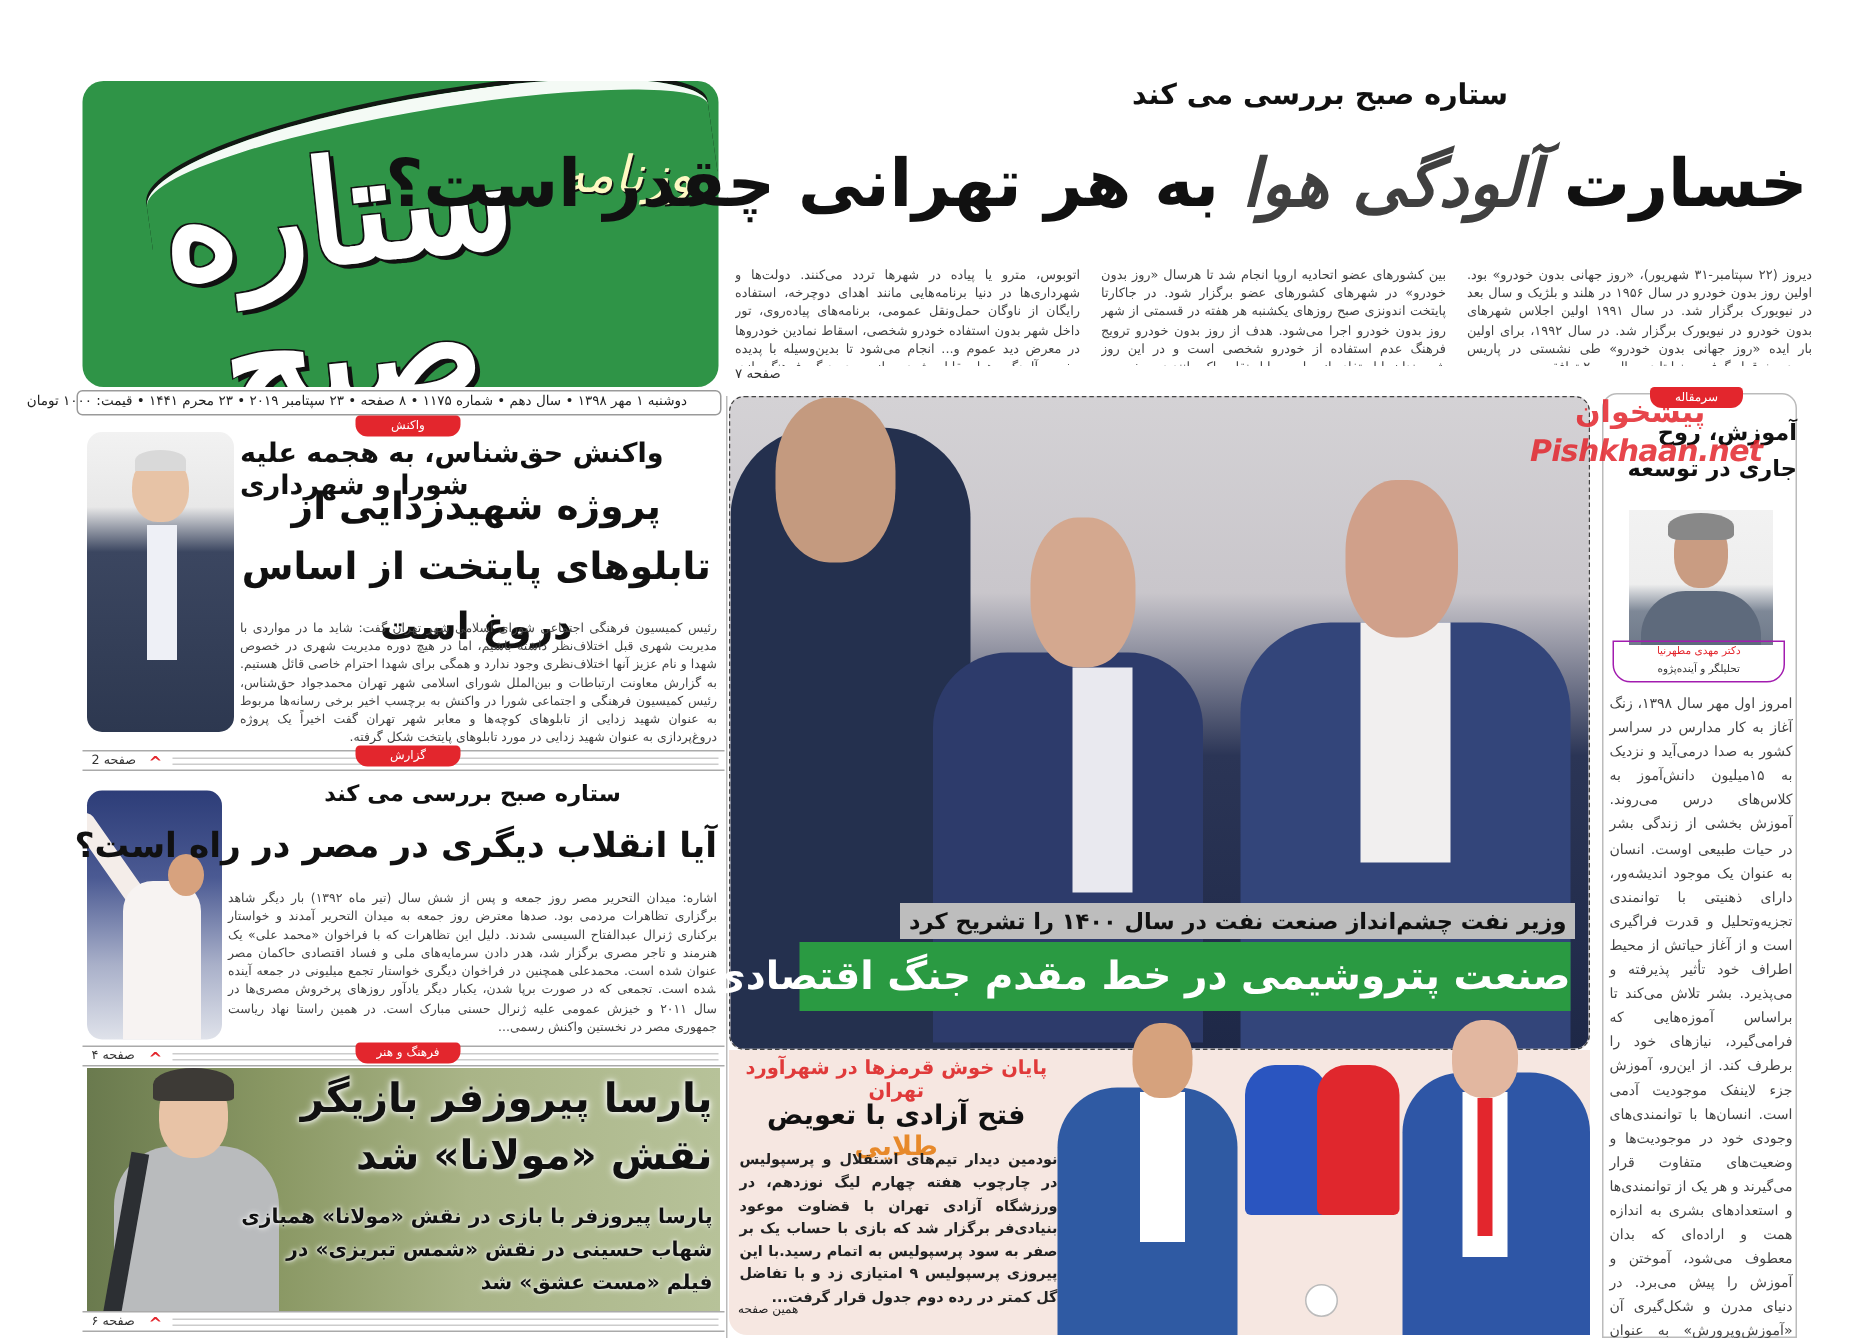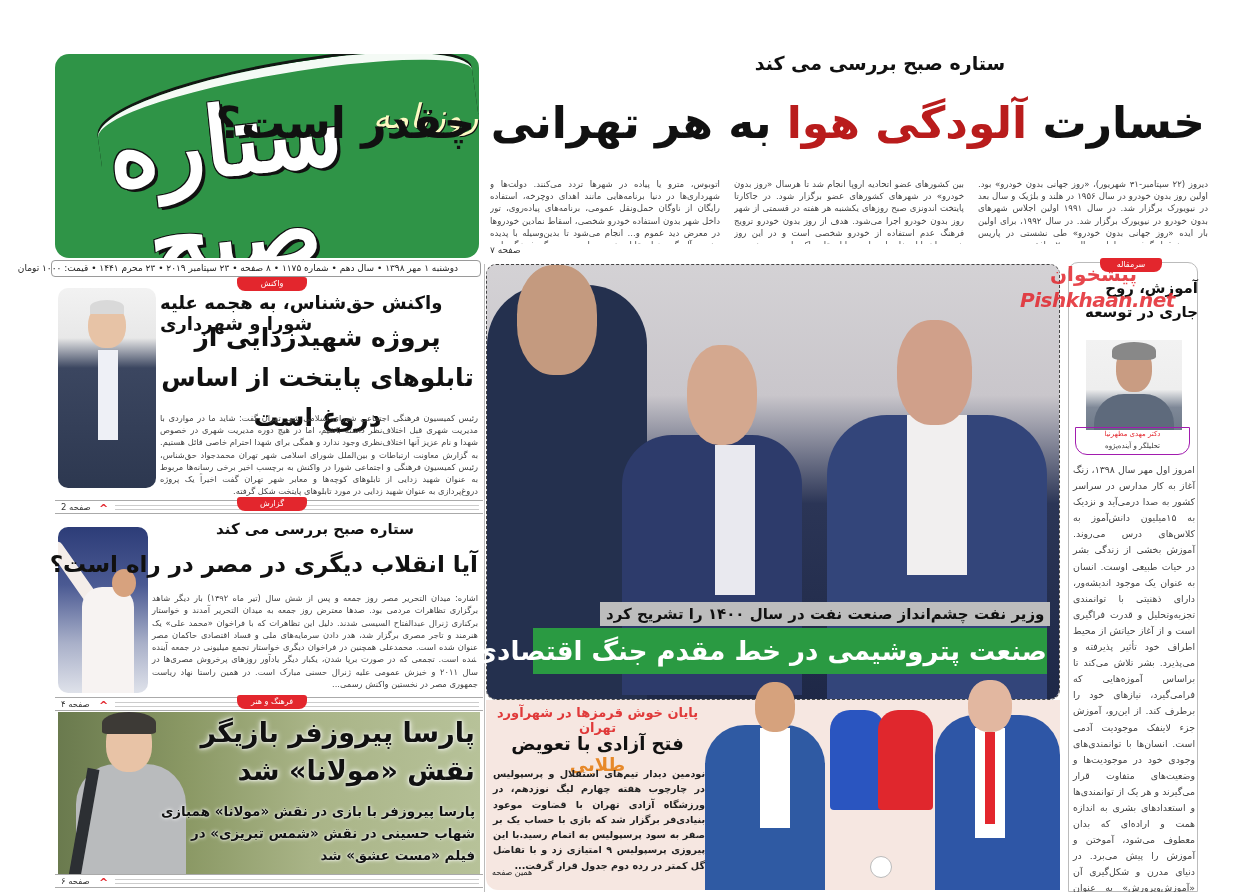--- a/index.html
+++ b/index.html
@@ -12,21 +12,21 @@
   .masthead { left: 55px; top: 54px; width: 424px; height: 204px; background: #2f9447; border-radius: 14px; overflow: hidden; }
   .masthead .logo-main { position: absolute; left: 10px; top: 40px; width: 330px; font-family: "DejaVu Serif", serif; font-weight: bold; font-size: 96px; line-height: 1; color: #ffffff; text-shadow: 3px 3px 0 #111, -1px -1px 0 #111, 1px -1px 0 #111, -1px 1px 0 #111; text-align: center; transform: rotate(-6deg); letter-spacing: -4px; }
   .masthead .logo-sub { position: absolute; left: 318px; top: 42px; font-family: "DejaVu Serif", serif; font-size: 34px; color: #fef9c3; text-shadow: 1px 1px 0 #111; font-style: italic; }
   .masthead .swoosh { position: absolute; left: 40px; top: 10px; width: 380px; height: 80px; border-top: 9px solid #fff; border-radius: 60% 40% 0 0; transform: rotate(-8deg); box-shadow: 0 -3px 0 #111; opacity: .95; }
 
   .dateline { left: 51px; top: 260px; width: 430px; height: 17px; border: 1px solid #9a9a9a; border-radius: 4px; font-size: 9px; line-height: 15px; padding: 0 22px; color: #222; white-space: nowrap; text-align: right; }
 
   
   .kicker-top { left: 600px; top: 52px; width: 560px; text-align: center; font-weight: bold; font-size: 19px; color: #111; }
   .main-headline { left: 490px; top: 92px; width: 715px; text-align: right; font-weight: bold; font-size: 44px; line-height: 62px; color: #111; letter-spacing: -1px; white-space: nowrap; }
-  .main-headline .red { color: #b91c1c; }
+  .main-headline .red { color: #404040; font-style: italic; }
 
   .lead-cols { left: 490px; top: 178px; width: 718px; height: 66px; display: flex; flex-direction: row; gap: 14px; }
   .lead-cols .col { flex: 1; font-size: 8.6px; line-height: 12.2px; color: #444; text-align: justify; overflow: hidden; }
   .page-ref-top { left: 490px; top: 245px; width: 60px; font-size: 9px; color: #333; text-align: left; direction: rtl; }
 
   
   .section-tab { height: 14px; background: #e3262d; color: #fff; font-size: 8px; line-height: 14px; text-align: center; border-radius: 3px 3px 8px 8px; }
   .tab-vakonesh { left: 237px; top: 277px; width: 70px; }
   .tab-gozaresh { left: 237px; top: 497px; width: 70px; }
   .tab-farhang { left: 237px; top: 695px; width: 70px; }

